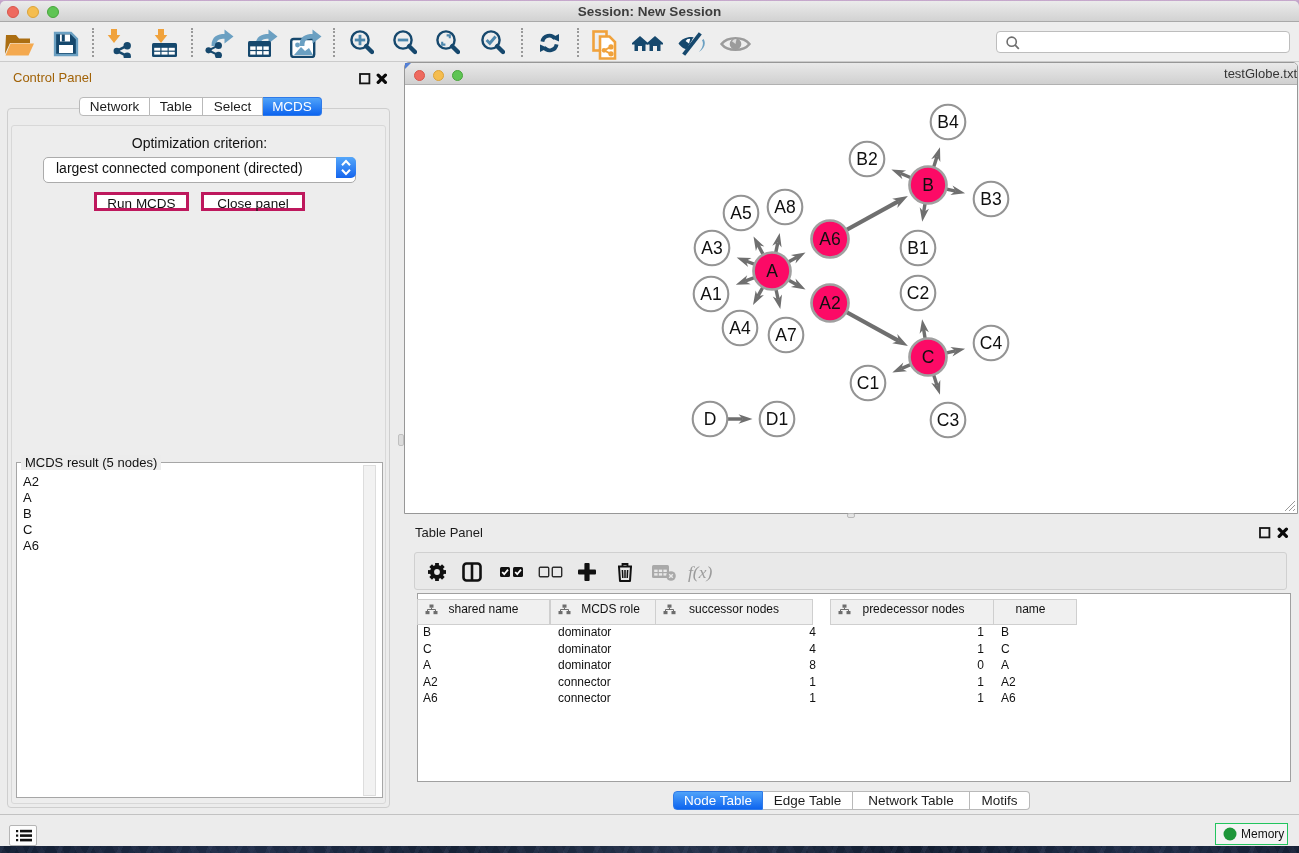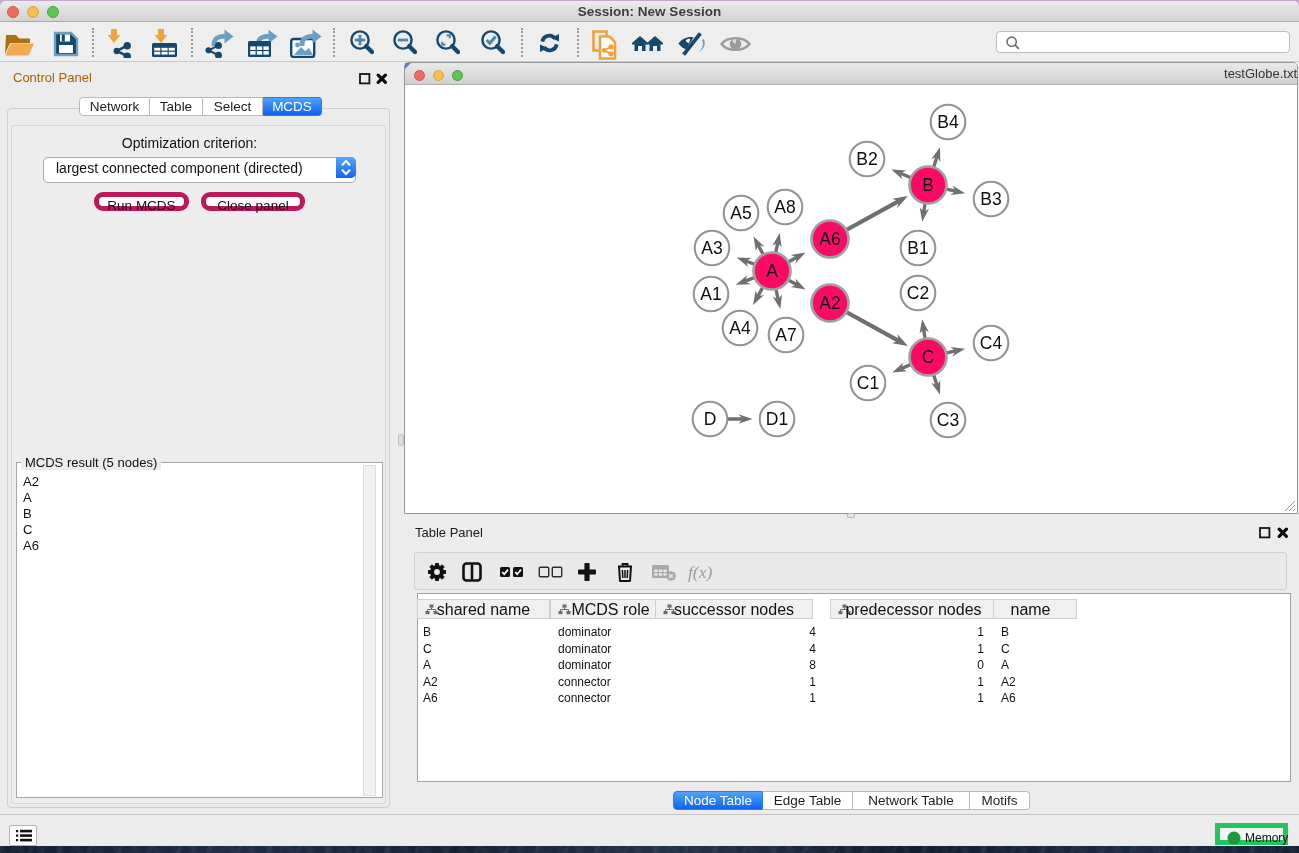--- a/index.html
+++ b/index.html
@@ -10,46 +10,46 @@
 #title-text { width:100%; text-align:center; font-size:13.5px; color:#3d3d3d; line-height:21px; }
 #toolbar { left:0; top:22px; width:1299px; height:40px; background:#eeeeee; border-bottom:1px solid #cbcbcb; }
 .sep { position:absolute; top:6px; height:29px; width:0; border-left:2px dotted #999; }
 #searchbox { position:absolute; left:996px; top:9px; width:294px; height:22px; background:#fff; border:1px solid #bdbdbd; border-radius:4px; }
 #cp-title { left:13px; top:70px; font-size:13px; color:#a16207; }
 .tab { position:absolute; height:19px; line-height:18px; text-align:center; font-size:13.5px; color:#1c1c1c;
   background:#fff; border:1px solid #b9b9b9; }
 .tab.sel { background:linear-gradient(180deg,#50a3f9,#0d64ef); color:#fff; border-color:#2f7ae8; }
 #outer-frame { left:7px; top:108px; width:383px; height:700px; border:1px solid #cecece; border-radius:4px; }
 #inner-frame { left:11px; top:125px; width:375px; height:679px; border:1px solid #d8d8d8; border-radius:3px; background:#ededed; }
-#opt-label { left:33px; top:135px; width:313px; text-align:center; font-size:14px; color:#111; }
+#opt-label { left:43px; top:135px; width:313px; text-align:center; font-size:14px; color:#111; }
 #dropdown { left:43px; top:157px; width:313px; height:26px; background:#fff; border:1px solid #ababab; border-radius:5px; }
 #dropdown .txt { position:absolute; left:12px; top:0; line-height:20px; font-size:14px; color:#111; }
 #stepper { position:absolute; right:-1px; top:-1px; width:20px; height:21px; border-radius:0 5px 5px 0;
   background:linear-gradient(180deg,#55a7fa,#1565ee); }
-.btn { position:absolute; height:19px; line-height:17px; background:#fff; border:5px solid #be185d; border-radius:9px;
+.btn { position:absolute; height:19px; line-height:17px; background:#fff; border:3px solid #be185d; border-radius:0;
   text-align:center; font-size:13.5px; color:#111; }
 #groupbox { left:16px; top:462px; width:367px; height:336px; border:1px solid #a6a6a6; background:#fff; }
 #groupbox .legend { position:absolute; left:4px; top:-8px; background:#ececec; padding:0 4px; font-size:13px; color:#111; }
 #scrollstrip { position:absolute; right:6px; top:2px; width:13px; height:331px; background:#f2f2f2; border:1px solid #ddd; }
 #mcds-list { position:absolute; left:6px; top:11px; font-size:13px; color:#111; line-height:16px; }
 #netwin { left:404px; top:62px; width:894px; height:452px; background:#fff; border:1px solid #979797; border-radius:5px 5px 0 0; }
 #netwin-titlebar { position:absolute; left:0; top:0; width:100%; height:22px; border-radius:4px 4px 0 0;
   background:linear-gradient(180deg,#e9e9e9,#d0d0d0); border-bottom:1px solid #b1b1b1; }
 #netwin-titlebar .tl { position:absolute; width:11px; height:11px; border-radius:50%; top:7px; }
 #netwin-title { width:100%; text-align:right; font-size:13px; color:#353535; line-height:21px; }
 #graph { position:absolute; left:1px; top:23px; }
 #tp-title { left:415px; top:525px; font-size:13px; color:#1c1c1c; }
 #tp-toolbar { left:414px; top:552px; width:873px; height:38px; background:#e9e9e9; border:1px solid #d0d0d0; border-radius:3px; }
 #tbl { left:417px; top:593px; width:874px; height:189px; background:#fff; border:1px solid #a0a0a0; }
-.hcell { position:absolute; top:5px; height:20px; background:#f0f0f0; border:1px solid #cfcfcf; font-size:16px; color:#111; }
+.hcell { position:absolute; top:5px; height:26px; background:#f0f0f0; border:1px solid #cfcfcf; font-size:12px; color:#111; }
 .hcell .ht { position:absolute; width:100%; text-align:center; line-height:19px; }
 .cell { position:absolute; font-size:12px; color:#111; line-height:16px; }
 #btabs { left:0px; top:791px; width:1299px; height:19px; }
 #statusbar { left:0; top:814px; width:1299px; height:33px; background:#ececec; border-top:1px solid #c2c2c2; }
-#memory { position:absolute; left:1215px; top:8px; width:73px; height:22px; background:#f4f4f4; border:5px solid #22c55e; font-size:12px; color:#701a75; }
+#memory { position:absolute; left:1215px; top:8px; width:73px; height:22px; background:#f4f4f4; border:1px solid #22c55e; font-size:12px; color:#701a75; }
 #listbtn { position:absolute; left:9px; top:10px; width:28px; height:21px; background:#fdfdfd; border:1px solid #b5b5b5; border-radius:2px; }
 #darkband { left:0; top:846px; width:1299px; height:7px;
   background:
    repeating-linear-gradient(115deg, rgba(110,130,170,0.10) 0 4px, rgba(0,0,0,0) 4px 11px, rgba(70,90,130,0.08) 11px 16px, rgba(0,0,0,0) 16px 27px),
    repeating-linear-gradient(62deg, rgba(130,120,160,0.07) 0 6px, rgba(0,0,0,0) 6px 17px),
    linear-gradient(90deg,#131f33,#1e2c47 18%,#162236 35%,#233149 52%,#121d30 70%,#1c2a44 88%,#141f33); }
 </style></head>
 <body>
 <div id="desktop-top" class="abs"></div>
 <div id="titlebar" class="abs">

